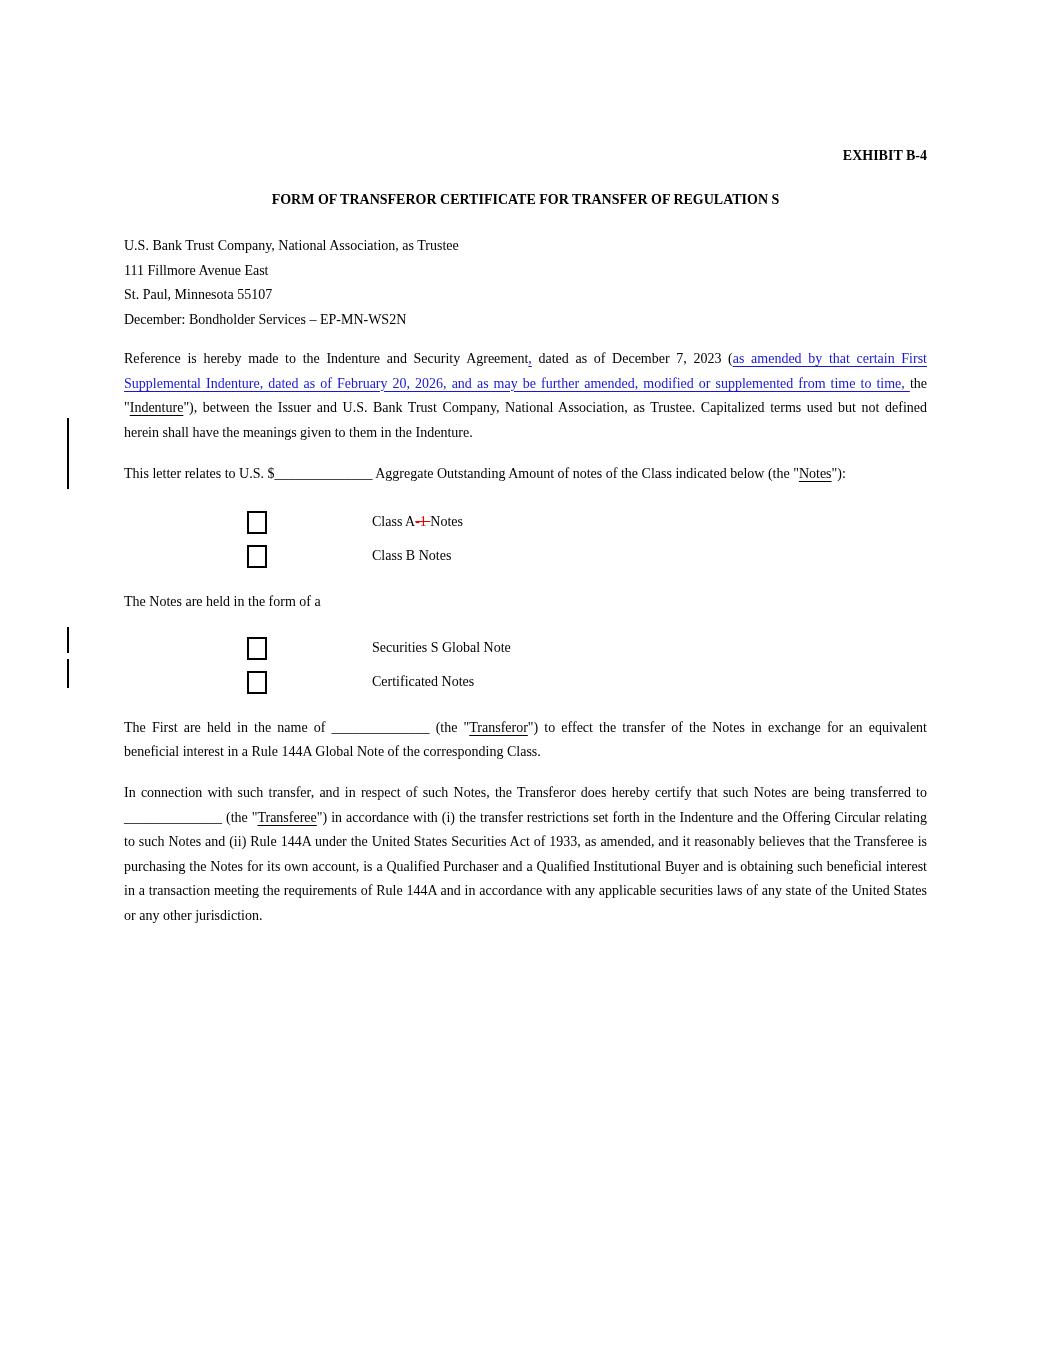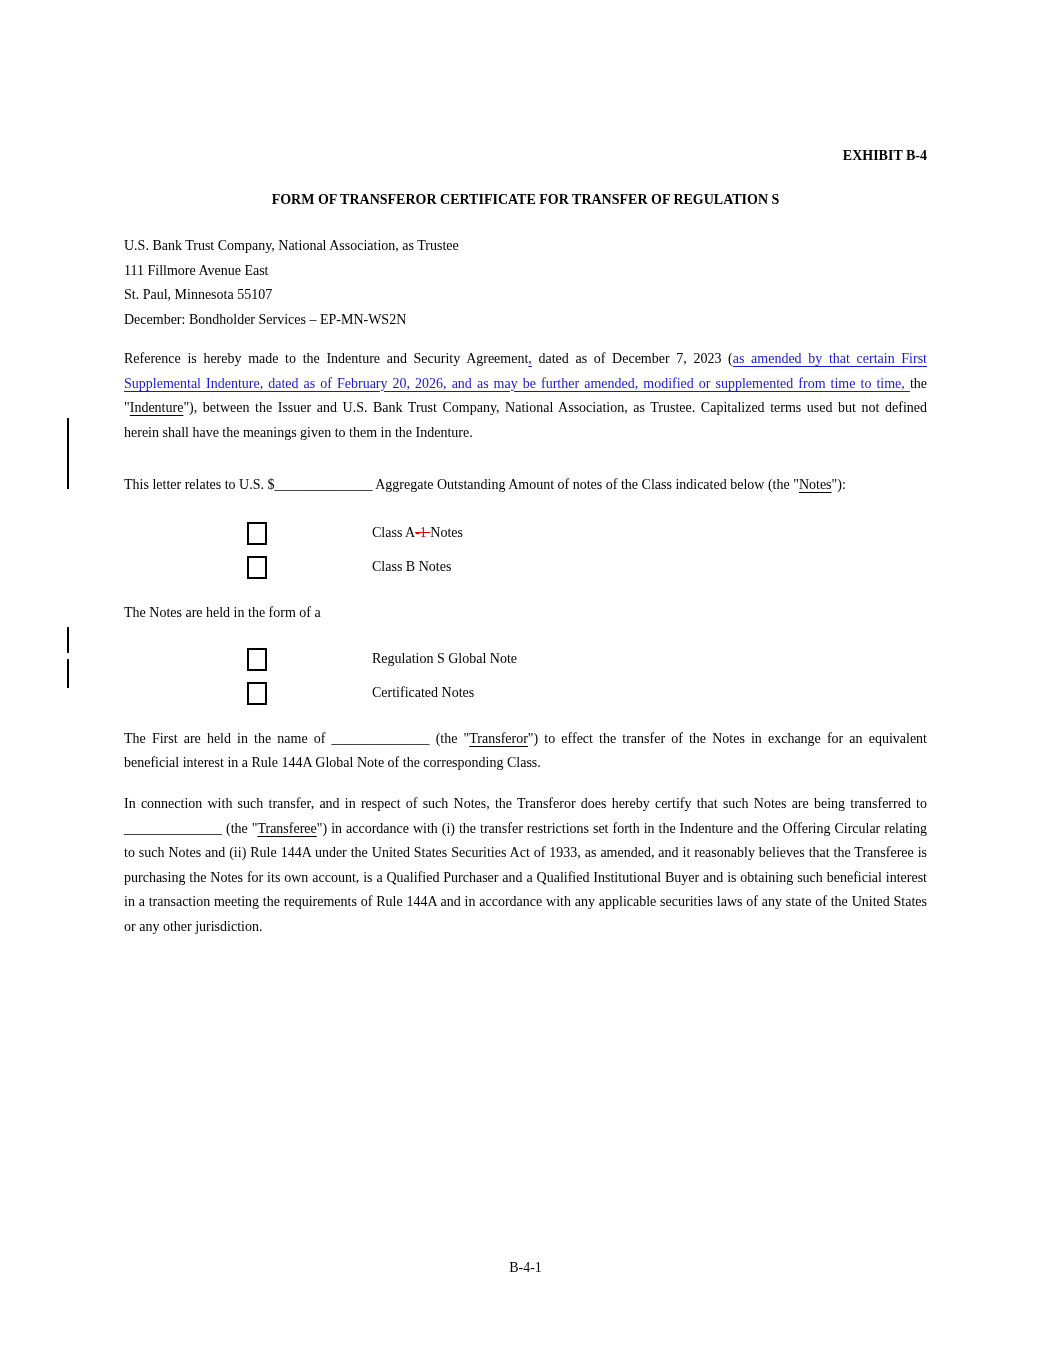--- a/index.html
+++ b/index.html
@@ -35,21 +35,21 @@
     margin-bottom: 22px;
   }
   .address { margin-bottom: 15px; }
   .re-line { margin-bottom: 22px; }
   .re-prefix {
     display: inline-block;
     margin-left: 62px;
     width: 62px;
   }
   .para { margin: 0; text-align: justify; }
-  .p1 { margin-bottom: 28px; font-family: Liberation Serif, serif; }
+  .p1 { margin-bottom: 17px; font-family: Liberation Serif, serif; }
   .p2 { margin-bottom: 23px; }
   .cb-list { margin-bottom: 21px; }
   .cb-list2 { margin-bottom: 21px; }
   .cb-row {
     position: relative;
     padding-left: 248px;
     min-height: 24.5px;
     margin-bottom: 10px;
   }
   .cb-row:last-child { margin-bottom: 0; }
@@ -134,29 +134,28 @@
         <span class="cb"></span>
         <span>Class B Notes</span>
       </div>
     </div>
 
     <div class="formline">The Notes are held in the form of a</div>
 
     <div class="cb-list2">
       <div class="cb-row">
         <span class="cb"></span>
-        <span>Regulation S Global Note</span>
+        <span>Securities S Global Note</span>
       </div>
       <div class="cb-row">
         <span class="cb"></span>
         <span>Certificated Notes</span>
       </div>
     </div>
 
     <p class="para p3"><span>The First are held in the name of </span><span>______________</span><span> (the "</span><span class="u">Transferor</span><span>") to effect the transfer of the Notes in exchange for an equivalent beneficial interest in a Rule 144A Global Note of the corresponding Class.</span></p>
 
     <p class="para p4"><span>In connection with such transfer, and in respect of such Notes, the Transferor does hereby certify that such Notes are being transferred to </span><span>______________</span><span> (the "</span><span class="u">Transferee</span><span>") in accordance with (i) the transfer restrictions set forth in the Indenture and the Offering Circular relating to such Notes and (ii) Rule 144A under the United States Securities Act of 1933, as amended, and it reasonably believes that the Transferee is purchasing the Notes for its own account, is a Qualified Purchaser and a Qualified Institutional Buyer and is obtaining such beneficial interest in a transaction meeting the requirements of Rule 144A and in accordance with any applicable securities laws of any state of the United States or any other jurisdiction.</span></p>
 
   </div>
 
-  <div class="footer">B-4-1</div>
 
 </div>
 
 </body></html>

